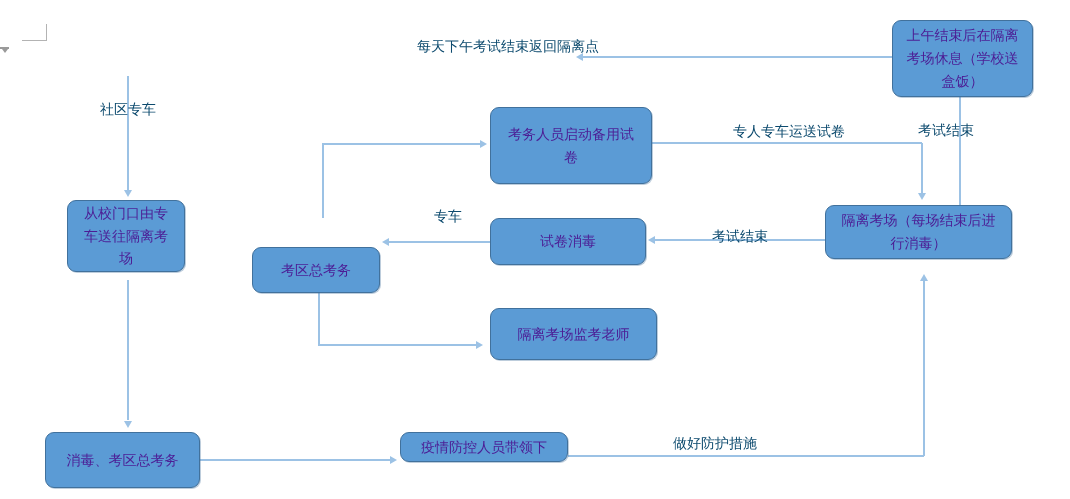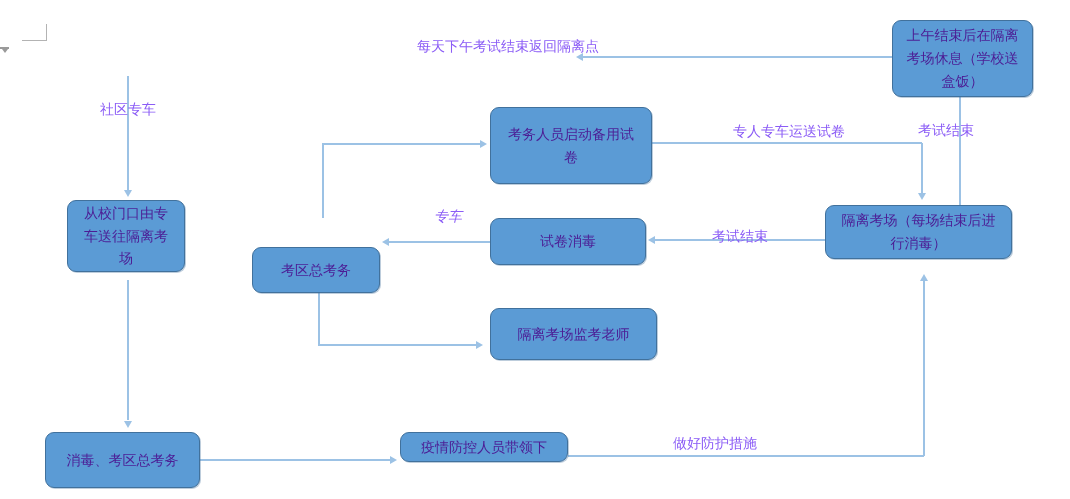--- a/index.html
+++ b/index.html
@@ -21,21 +21,21 @@
     text-align:center;color:#4c1d95;font-size:14px;line-height:1.62;
     box-shadow:1px 1px 0 rgba(65,113,156,.35);
   }
   .line{position:absolute;background:var(--line);}
   .arrow{position:absolute;width:0;height:0;}
   .ar-left{border-top:4px solid transparent;border-bottom:4px solid transparent;border-right:7px solid var(--line);}
   .ar-right{border-top:4px solid transparent;border-bottom:4px solid transparent;border-left:7px solid var(--line);}
   .ar-up{border-left:4px solid transparent;border-right:4px solid transparent;border-bottom:7px solid var(--line);}
   .ar-down{border-left:4px solid transparent;border-right:4px solid transparent;border-top:7px solid var(--line);}
   .elabel{
-    position:absolute;font-size:14px;color:#8b5cf6;white-space:nowrap;line-height:1.1;
+    position:absolute;font-size:14px;color:#0c4a6e;white-space:nowrap;line-height:1.1;
   }
   .elabel.masked{background:#fff;padding:0 4px;}
   .corner-mark{
     position:absolute;left:22px;top:24px;width:24px;height:16px;
     border-right:1px solid #b3b3b3;border-bottom:1px solid #b3b3b3;
   }
   .anchor-glyph{position:absolute;left:0;top:47px;width:10px;height:8px;}
   .anchor-glyph .bar{position:absolute;left:0;top:0;width:9px;height:1.5px;background:#9a9a9a;}
   .anchor-glyph .tri{position:absolute;left:2px;top:2px;width:0;height:0;
     border-left:3px solid transparent;border-right:3px solid transparent;border-top:4px solid #9a9a9a;}
@@ -85,21 +85,21 @@
   <div class="line" style="left:959px;top:97px;width:1.5px;height:108px;"></div>
 
   <div class="line" style="left:580px;top:56px;width:312px;height:1.5px;"></div>
   <div class="arrow ar-left" style="left:576px;top:53px;"></div>
 
   <div class="elabel" style="left:100px;top:102px;">社区专车</div>
   <div class="elabel" style="left:417px;top:39px;">每天下午考试结束返回隔离点</div>
   <div class="elabel masked" style="left:729px;top:124px;">专人专车运送试卷</div>
   <div class="elabel" style="left:918px;top:123px;">考试结束</div>
   <div class="elabel" style="left:712px;top:229px;">考试结束</div>
-  <div class="elabel" style="left:434px;top:209px;font-style:italic;">专车</div>
+  <div class="elabel" style="left:434px;top:209px;">专车</div>
   <div class="elabel" style="left:673px;top:436px;">做好防护措施</div>
 
 
   <div class="node" style="left:67px;top:200px;width:118px;height:72px;padding:0 13px;">
     <span>从校门口由专车送往隔离考场</span>
   </div>
 
   <div class="node" style="left:45px;top:432px;width:155px;height:56px;">
     <span>消毒、考区总考务</span>
   </div>

